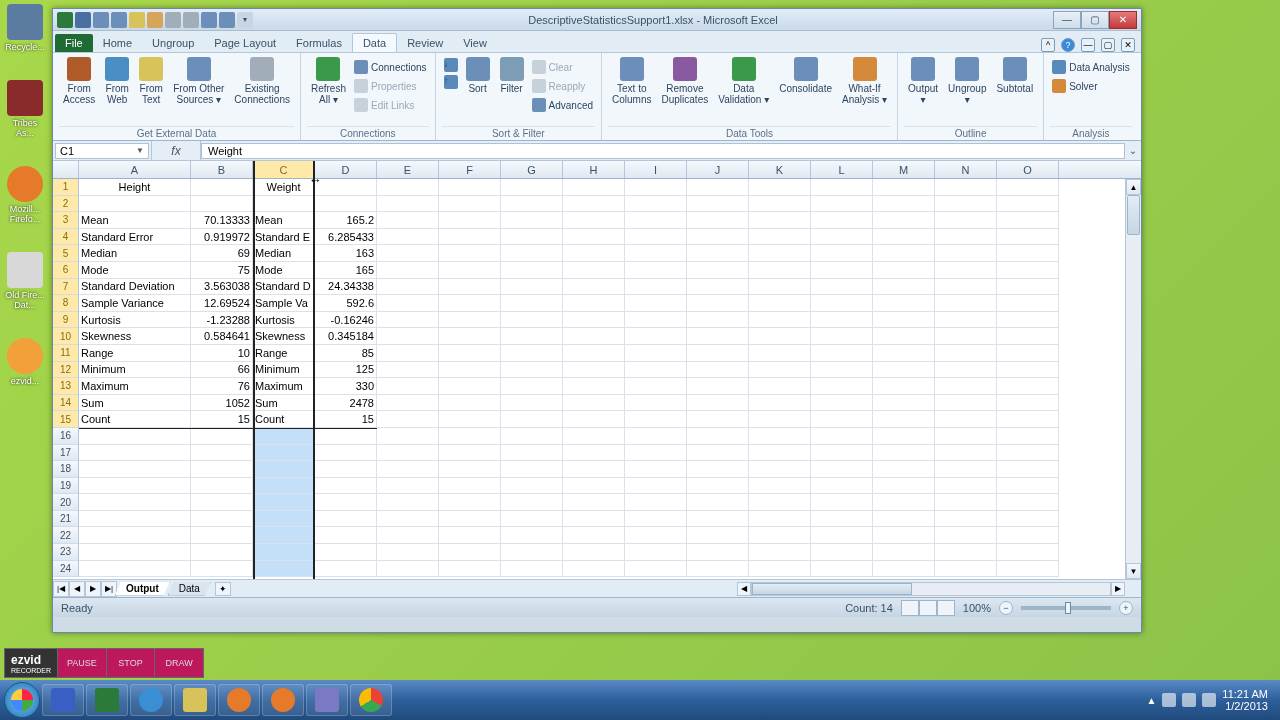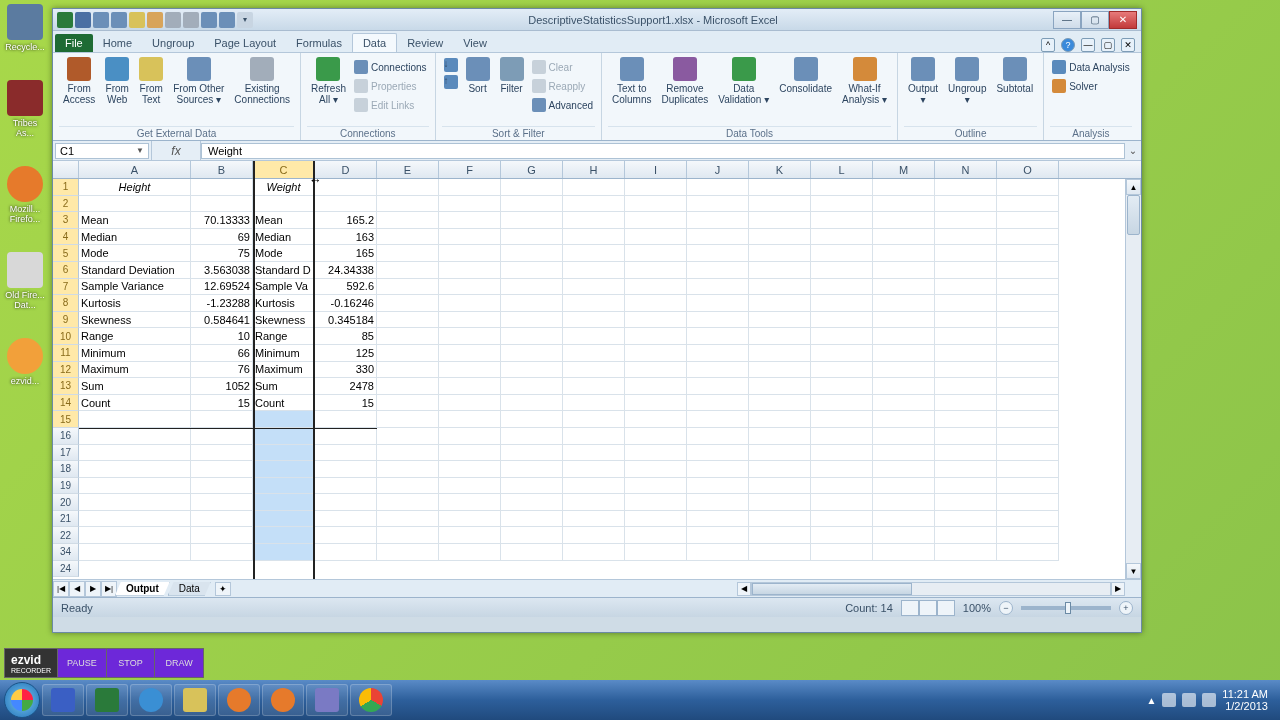--- a/index.html
+++ b/index.html
@@ -51,21 +51,21 @@
 .ch { border-right: 1px solid #b4c7da; text-align: center; font-size: 11px; color: #3a5168; cursor: pointer; display:flex; align-items:center; justify-content:center; }
 .ch.sel { background: #ffe9a8; color: #896b1a; }
 .rows-wrap { display: flex; height: 400px; }
 .row-headers { width: 26px; display: flex; flex-direction: column; }
 .rh { height: 16.6px; border-bottom: 1px solid #d0dbe5; border-right: 1px solid #b4c7da; background: linear-gradient(#f5f8fb,#dfe8f1); font-size: 10px; color: #3a5168; display: flex; align-items: center; justify-content: center; cursor: pointer; }
 .rh.sel { background: #ffe9a8; color: #896b1a; }
 .cells { position: relative; flex: 1; }
 .cell-row { display: flex; height: 16.6px; }
 .cell { border-right: 1px solid #d9e2ea; border-bottom: 1px solid #d9e2ea; font-size: 11px; padding: 0 2px; display: flex; align-items: center; overflow: hidden; white-space: nowrap; }
 .cell.num { justify-content: flex-end; }
-.cell.hdr { font-style: italic; justify-content: center; }
+.cell.hdr { justify-content: center; }
 .cell.selcol { background: #c4dff8; }
 .col-sel-border { position: absolute; top: 0; height: 100%; border-left: 2px solid #222; border-right: 2px solid #222; pointer-events: none; z-index:5; }
 .data-border { position: absolute; border-bottom: 1px solid #222; pointer-events: none; z-index:4; }
 .resize-cursor { position:absolute; width:16px; height:16px; z-index:10; font-size:13px; color:#000; text-align:center; pointer-events:none;}
 
 .vscroll { position: absolute; right: 0; top: 18px; bottom: 0; width: 16px; background: #e7edf3; border-left: 1px solid #b4c7da; }
 .vscroll .vs-btn { height: 16px; background: linear-gradient(#f5f8fb,#dfe8f1); border: 1px solid #b4c7da; font-size: 8px; display:flex; justify-content:center; align-items:center; cursor:pointer; }
 .vscroll .vs-thumb { position: absolute; top: 16px; left: 1px; right: 1px; height: 40px; background: linear-gradient(#e3ecf4,#c7d6e3); border: 1px solid #9cb4cc; border-radius: 2px; cursor:pointer; }
 
 .sheet-tabs { height: 18px; background: #e1ecf5; display: flex; align-items: center; font-size: 10px; border-top: 1px solid #b4c7da; }
@@ -84,21 +84,21 @@
 .status-bar .sb-right { margin-left: auto; display: flex; align-items: center; gap: 8px; }
 .status-bar .view-btns { display: flex; }
 .status-bar .view-btns span { width: 18px; height: 16px; border: 1px solid #9cb4cc; background: #eef4f9; cursor:pointer; display:inline-block; }
 .status-bar .zoom-slider { width: 90px; height: 4px; background: #9cb4cc; position: relative; }
 .status-bar .zoom-slider .zs-thumb { position: absolute; left: 44px; top: -4px; width: 6px; height: 12px; background: #eef4f9; border: 1px solid #6b8aa5; cursor:pointer; }
 .status-bar .zoom-btn { width:14px; height:14px; border:1px solid #9cb4cc; border-radius:50%; background:#eef4f9; font-size:9px; display:flex; justify-content:center; align-items:center; cursor:pointer; }
 
 
 .ezvid { position: absolute; bottom: 42px; left: 4px; width: 200px; height: 30px; background: #333; display: flex; align-items: center; border: 1px solid #666; }
 .ezvid .ez-logo { font-size: 12px; color: #fff; padding: 0 6px; font-weight: bold; }
-.ezvid .ez-btn { flex:1; text-align:center; font-size:9px; color:#ddd; background:#6d28d9; border-left:1px solid #666; height:100%; display:flex; flex-direction:column; justify-content:center; cursor:pointer; }
+.ezvid .ez-btn { flex:1; text-align:center; font-size:9px; color:#ddd; background:#be185d; border-left:1px solid #666; height:100%; display:flex; flex-direction:column; justify-content:center; cursor:pointer; }
 
 
 .taskbar { position: absolute; bottom: 0; left: 0; right: 0; height: 40px; background: linear-gradient(#5a8bc7, #2d5f9b, #204a7d); display: flex; align-items: center; padding: 0 4px; }
 .taskbar .start { width: 36px; height: 36px; border-radius: 50%; background: radial-gradient(circle, #78c8ef, #2170b8); border: 1px solid #1b5488; cursor: pointer; display:flex; justify-content:center; align-items:center; }
 .taskbar .start .orb { width:22px; height:22px; border-radius:50%; background: conic-gradient(#f24 0 25%, #4a4 25% 50%, #48f 50% 75%, #fc4 75% 100%); }
 .taskbar .tb-item { width: 42px; height: 32px; margin-left: 2px; border: 1px solid rgba(255,255,255,0.2); border-radius: 3px; cursor: pointer; display:flex; justify-content:center; align-items:center; background: rgba(255,255,255,0.1); }
 .taskbar .tb-item .tb-ico { width:24px; height:24px; border-radius:3px; }
 .taskbar .tray { margin-left: auto; display: flex; align-items: center; gap: 6px; color: #fff; font-size: 11px; padding-right: 8px; }
 .taskbar .tray .tr-ico { width:14px; height:14px; background: rgba(255,255,255,0.6); border-radius:2px; }
 
@@ -357,21 +357,21 @@
           <div class="rh sel">13</div>
           <div class="rh sel">14</div>
           <div class="rh sel">15</div>
           <div class="rh">16</div>
           <div class="rh">17</div>
           <div class="rh">18</div>
           <div class="rh">19</div>
           <div class="rh">20</div>
           <div class="rh">21</div>
           <div class="rh">22</div>
-          <div class="rh">34</div>
+          <div class="rh">23</div>
           <div class="rh">24</div>
         </div>
       <div class="cells" id="cells">
           <div class="cell-row">
             <div class="cell hdr" style="width: 112px;">Height</div>
             <div class="cell" style="width: 62px;"></div>
             <div class="cell hdr" style="width: 62px;">Weight</div>
             <div class="cell" style="width: 62px;"></div>
             <div class="cell" style="width: 62px;"></div>
             <div class="cell" style="width: 62px;"></div>
@@ -400,20 +400,37 @@
             <div class="cell" style="width: 62px;"></div>
             <div class="cell" style="width: 62px;"></div>
             <div class="cell" style="width: 62px;"></div>
             <div class="cell" style="width: 62px;"></div>
           </div>
           <div class="cell-row">
             <div class="cell" style="width: 112px;">Mean</div>
             <div class="cell num" style="width: 62px;">70.13333</div>
             <div class="cell" style="width: 62px;">Mean</div>
             <div class="cell num" style="width: 62px;">165.2</div>
+            <div class="cell" style="width: 62px;"></div>
+            <div class="cell" style="width: 62px;"></div>
+            <div class="cell" style="width: 62px;"></div>
+            <div class="cell" style="width: 62px;"></div>
+            <div class="cell" style="width: 62px;"></div>
+            <div class="cell" style="width: 62px;"></div>
+            <div class="cell" style="width: 62px;"></div>
+            <div class="cell" style="width: 62px;"></div>
+            <div class="cell" style="width: 62px;"></div>
+            <div class="cell" style="width: 62px;"></div>
+            <div class="cell" style="width: 62px;"></div>
+          </div>
+          <div class="cell-row">
+            <div class="cell" style="width: 112px;">Standard Error</div>
+            <div class="cell num" style="width: 62px;">0.919972</div>
+            <div class="cell" style="width: 62px;">Standard E</div>
+            <div class="cell num" style="width: 62px;">6.285433</div>
             <div class="cell" style="width: 62px;"></div>
             <div class="cell" style="width: 62px;"></div>
             <div class="cell" style="width: 62px;"></div>
             <div class="cell" style="width: 62px;"></div>
             <div class="cell" style="width: 62px;"></div>
             <div class="cell" style="width: 62px;"></div>
             <div class="cell" style="width: 62px;"></div>
             <div class="cell" style="width: 62px;"></div>
             <div class="cell" style="width: 62px;"></div>
             <div class="cell" style="width: 62px;"></div>

